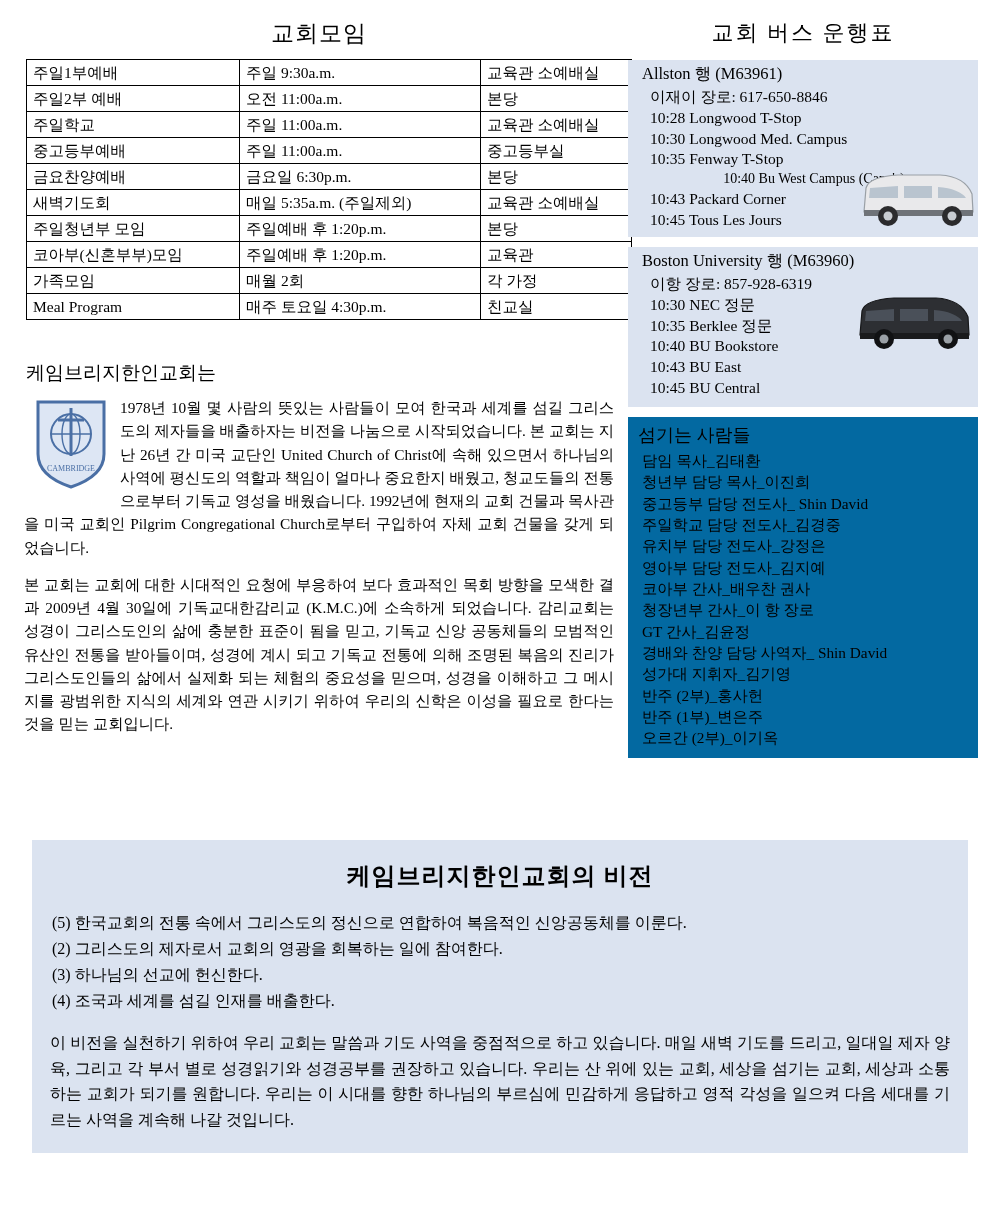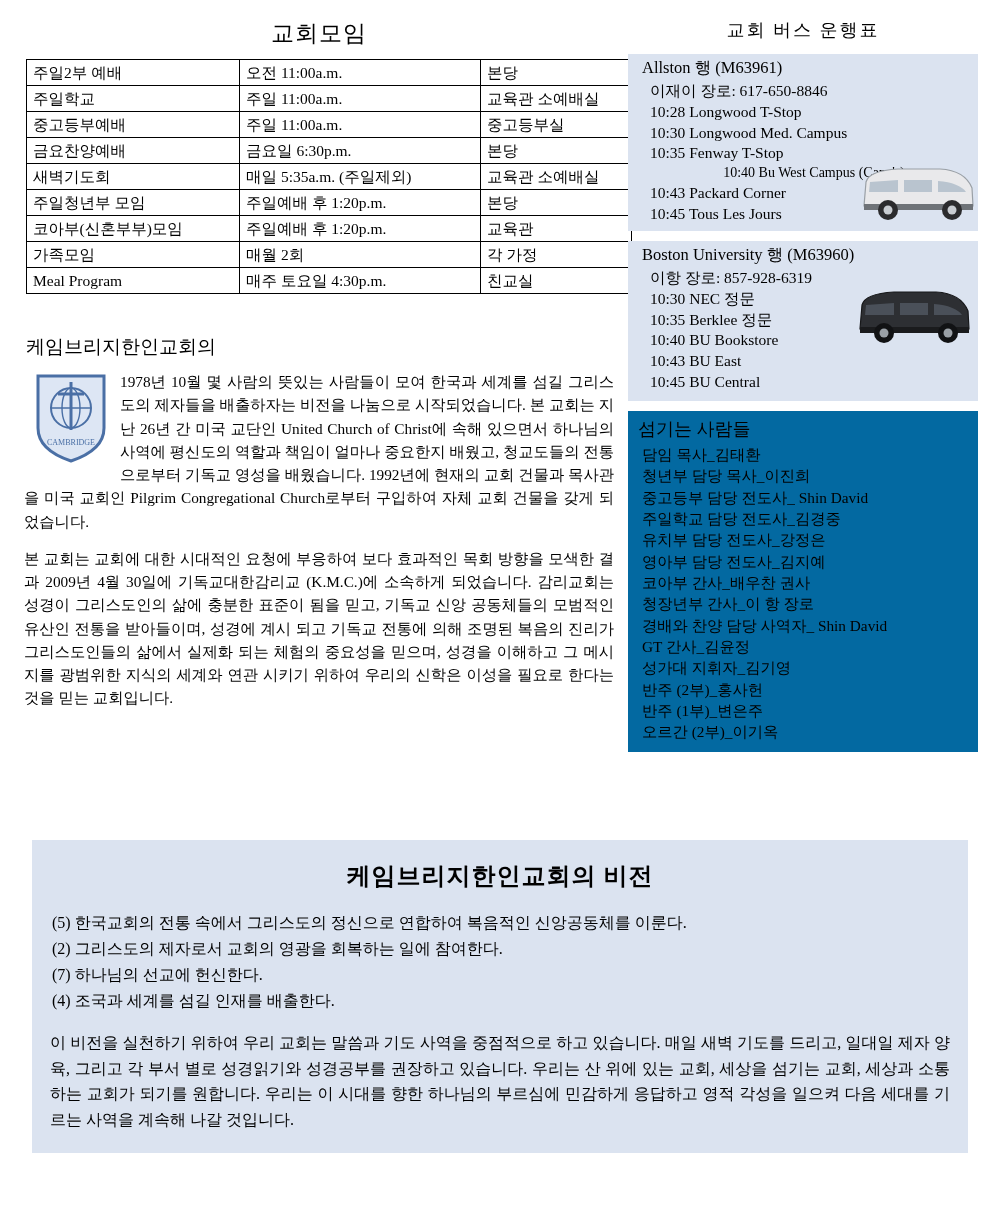--- a/index.html
+++ b/index.html
@@ -82,21 +82,21 @@
 
   
   .right-col {
     position: absolute;
     left: 628px;
     top: 18px;
     width: 350px;
   }
   .bus-title {
     text-align: center;
-    font-size: 18px;
+    font-size: 22px;
     letter-spacing: 2px;
     margin-bottom: 12px;
   }
   .panel {
     background: #dbe3f0;
     position: relative;
   }
   .panel .route-head {
     font-size: 16.5px;
     padding: 3px 0 2px 14px;
@@ -166,20 +166,25 @@
 
 <div class="page">
 
   <div class="left-col">
 
     <div class="section-title">교회모임</div>
 
     <table class="meet">
       <tbody>
         <tr>
+          <td class="c0">주일1부예배</td>
+          <td class="c1">주일 9:30a.m.</td>
+          <td class="c2">교육관 소예배실</td>
+        </tr>
+        <tr>
           <td class="c0">주일2부 예배</td>
           <td class="c1">오전 11:00a.m.</td>
           <td class="c2">본당</td>
         </tr>
         <tr>
           <td class="c0">주일학교</td>
           <td class="c1">주일 11:00a.m.</td>
           <td class="c2">교육관 소예배실</td>
         </tr>
         <tr>
@@ -214,21 +219,21 @@
         </tr>
         <tr>
           <td class="c0">Meal Program</td>
           <td class="c1">매주 토요일 4:30p.m.</td>
           <td class="c2">친교실</td>
         </tr>
       </tbody>
     </table>
 
     <div class="intro">
-      <h3>케임브리지한인교회의</h3>
+      <h3>케임브리지한인교회는</h3>
 
       <div class="crest">
         <svg width="74" height="92" viewBox="0 0 74 92">
           <path d="M4 4 H70 V56 C70 74 52 84 37 89 C22 84 4 74 4 56 Z" fill="#dde6f4" stroke="#4a6fa5" stroke-width="3"></path>
           <circle cx="37" cy="36" r="20" fill="none" stroke="#4a6fa5" stroke-width="2"></circle>
           <ellipse cx="37" cy="36" rx="9" ry="20" fill="none" stroke="#4a6fa5" stroke-width="1.4"></ellipse>
           <line x1="17" y1="36" x2="57" y2="36" stroke="#4a6fa5" stroke-width="1.4"></line>
           <line x1="37" y1="10" x2="37" y2="58" stroke="#4a6fa5" stroke-width="3"></line>
           <line x1="24" y1="22" x2="50" y2="22" stroke="#4a6fa5" stroke-width="3"></line>
           <text x="37" y="73" font-size="8" text-anchor="middle" fill="#4a6fa5" font-family="Liberation Serif, serif">CAMBRIDGE</text>
@@ -298,31 +303,31 @@
     <div class="servants">
       <div class="s-title">섬기는 사람들</div>
       <div class="s-line">담임 목사_김태환</div>
       <div class="s-line">청년부 담당 목사_이진희</div>
       <div class="s-line">중고등부 담당 전도사_ Shin David</div>
       <div class="s-line">주일학교 담당 전도사_김경중</div>
       <div class="s-line">유치부 담당 전도사_강정은</div>
       <div class="s-line">영아부 담당 전도사_김지예</div>
       <div class="s-line">코아부 간사_배우찬 권사</div>
       <div class="s-line">청장년부 간사_이 항 장로</div>
+      <div class="s-line">GT 간사_김윤정</div>
       <div class="s-line">경배와 찬양 담당 사역자_ Shin David</div>
-      <div class="s-line">GT 간사_김윤정</div>
       <div class="s-line">성가대 지휘자_김기영</div>
       <div class="s-line">반주 (2부)_홍사헌</div>
       <div class="s-line">반주 (1부)_변은주</div>
       <div class="s-line">오르간 (2부)_이기옥</div>
     </div>
   </div>
 
   <div class="vision">
     <h2>케임브리지한인교회의 비전</h2>
     <div class="v-item">(5) 한국교회의 전통 속에서 그리스도의 정신으로 연합하여 복음적인 신앙공동체를 이룬다.</div>
     <div class="v-item">(2) 그리스도의 제자로서 교회의 영광을 회복하는 일에 참여한다.</div>
-    <div class="v-item">(7) 하나님의 선교에 헌신한다.</div>
+    <div class="v-item">(3) 하나님의 선교에 헌신한다.</div>
     <div class="v-item">(4) 조국과 세계를 섬길 인재를 배출한다.</div>
     <p class="v-body">이 비전을 실천하기 위하여 우리 교회는 말씀과 기도 사역을 중점적으로 하고 있습니다. 매일 새벽 기도를 드리고, 일대일 제자 양육, 그리고 각 부서 별로 성경읽기와 성경공부를 권장하고 있습니다. 우리는 산 위에 있는 교회, 세상을 섬기는 교회, 세상과 소통하는 교회가 되기를 원합니다. 우리는 이 시대를 향한 하나님의 부르심에 민감하게 응답하고 영적 각성을 일으켜 다음 세대를 기르는 사역을 계속해 나갈 것입니다.</p>
   </div>
 
 </div>
 
 </body></html>

